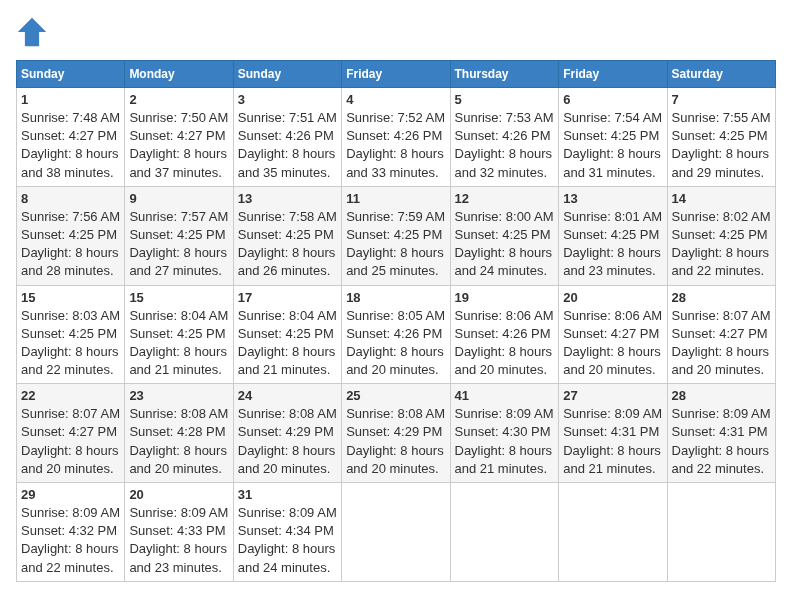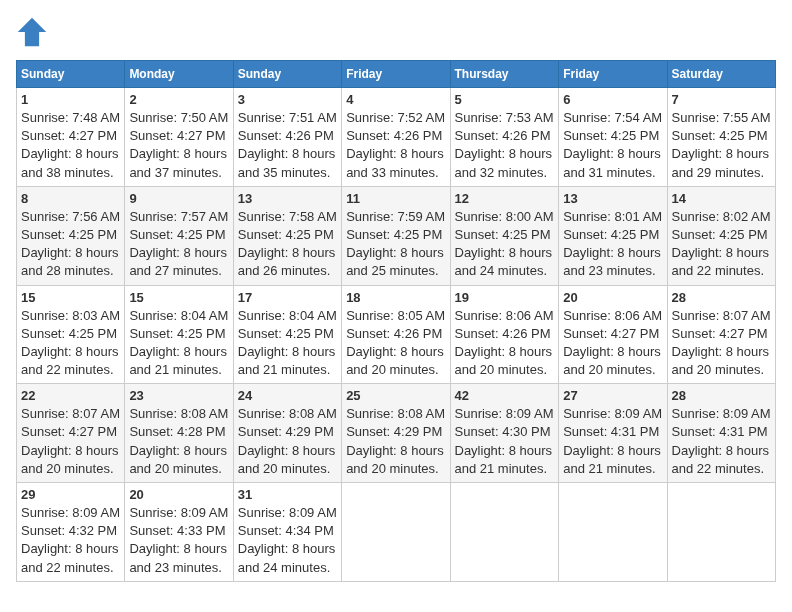--- a/index.html
+++ b/index.html
@@ -226,21 +226,21 @@
         </td>
         <td>
           <span class="day-number">24</span>
           <div class="day-info">Sunrise: 8:08 AM<br>Sunset: 4:29 PM<br>Daylight: 8 hours and 20 minutes.</div>
         </td>
         <td>
           <span class="day-number">25</span>
           <div class="day-info">Sunrise: 8:08 AM<br>Sunset: 4:29 PM<br>Daylight: 8 hours and 20 minutes.</div>
         </td>
         <td>
-          <span class="day-number">42</span>
+          <span class="day-number">41</span>
           <div class="day-info">Sunrise: 8:09 AM<br>Sunset: 4:30 PM<br>Daylight: 8 hours and 21 minutes.</div>
         </td>
         <td>
           <span class="day-number">27</span>
           <div class="day-info">Sunrise: 8:09 AM<br>Sunset: 4:31 PM<br>Daylight: 8 hours and 21 minutes.</div>
         </td>
         <td>
           <span class="day-number">28</span>
           <div class="day-info">Sunrise: 8:09 AM<br>Sunset: 4:31 PM<br>Daylight: 8 hours and 22 minutes.</div>
         </td>

